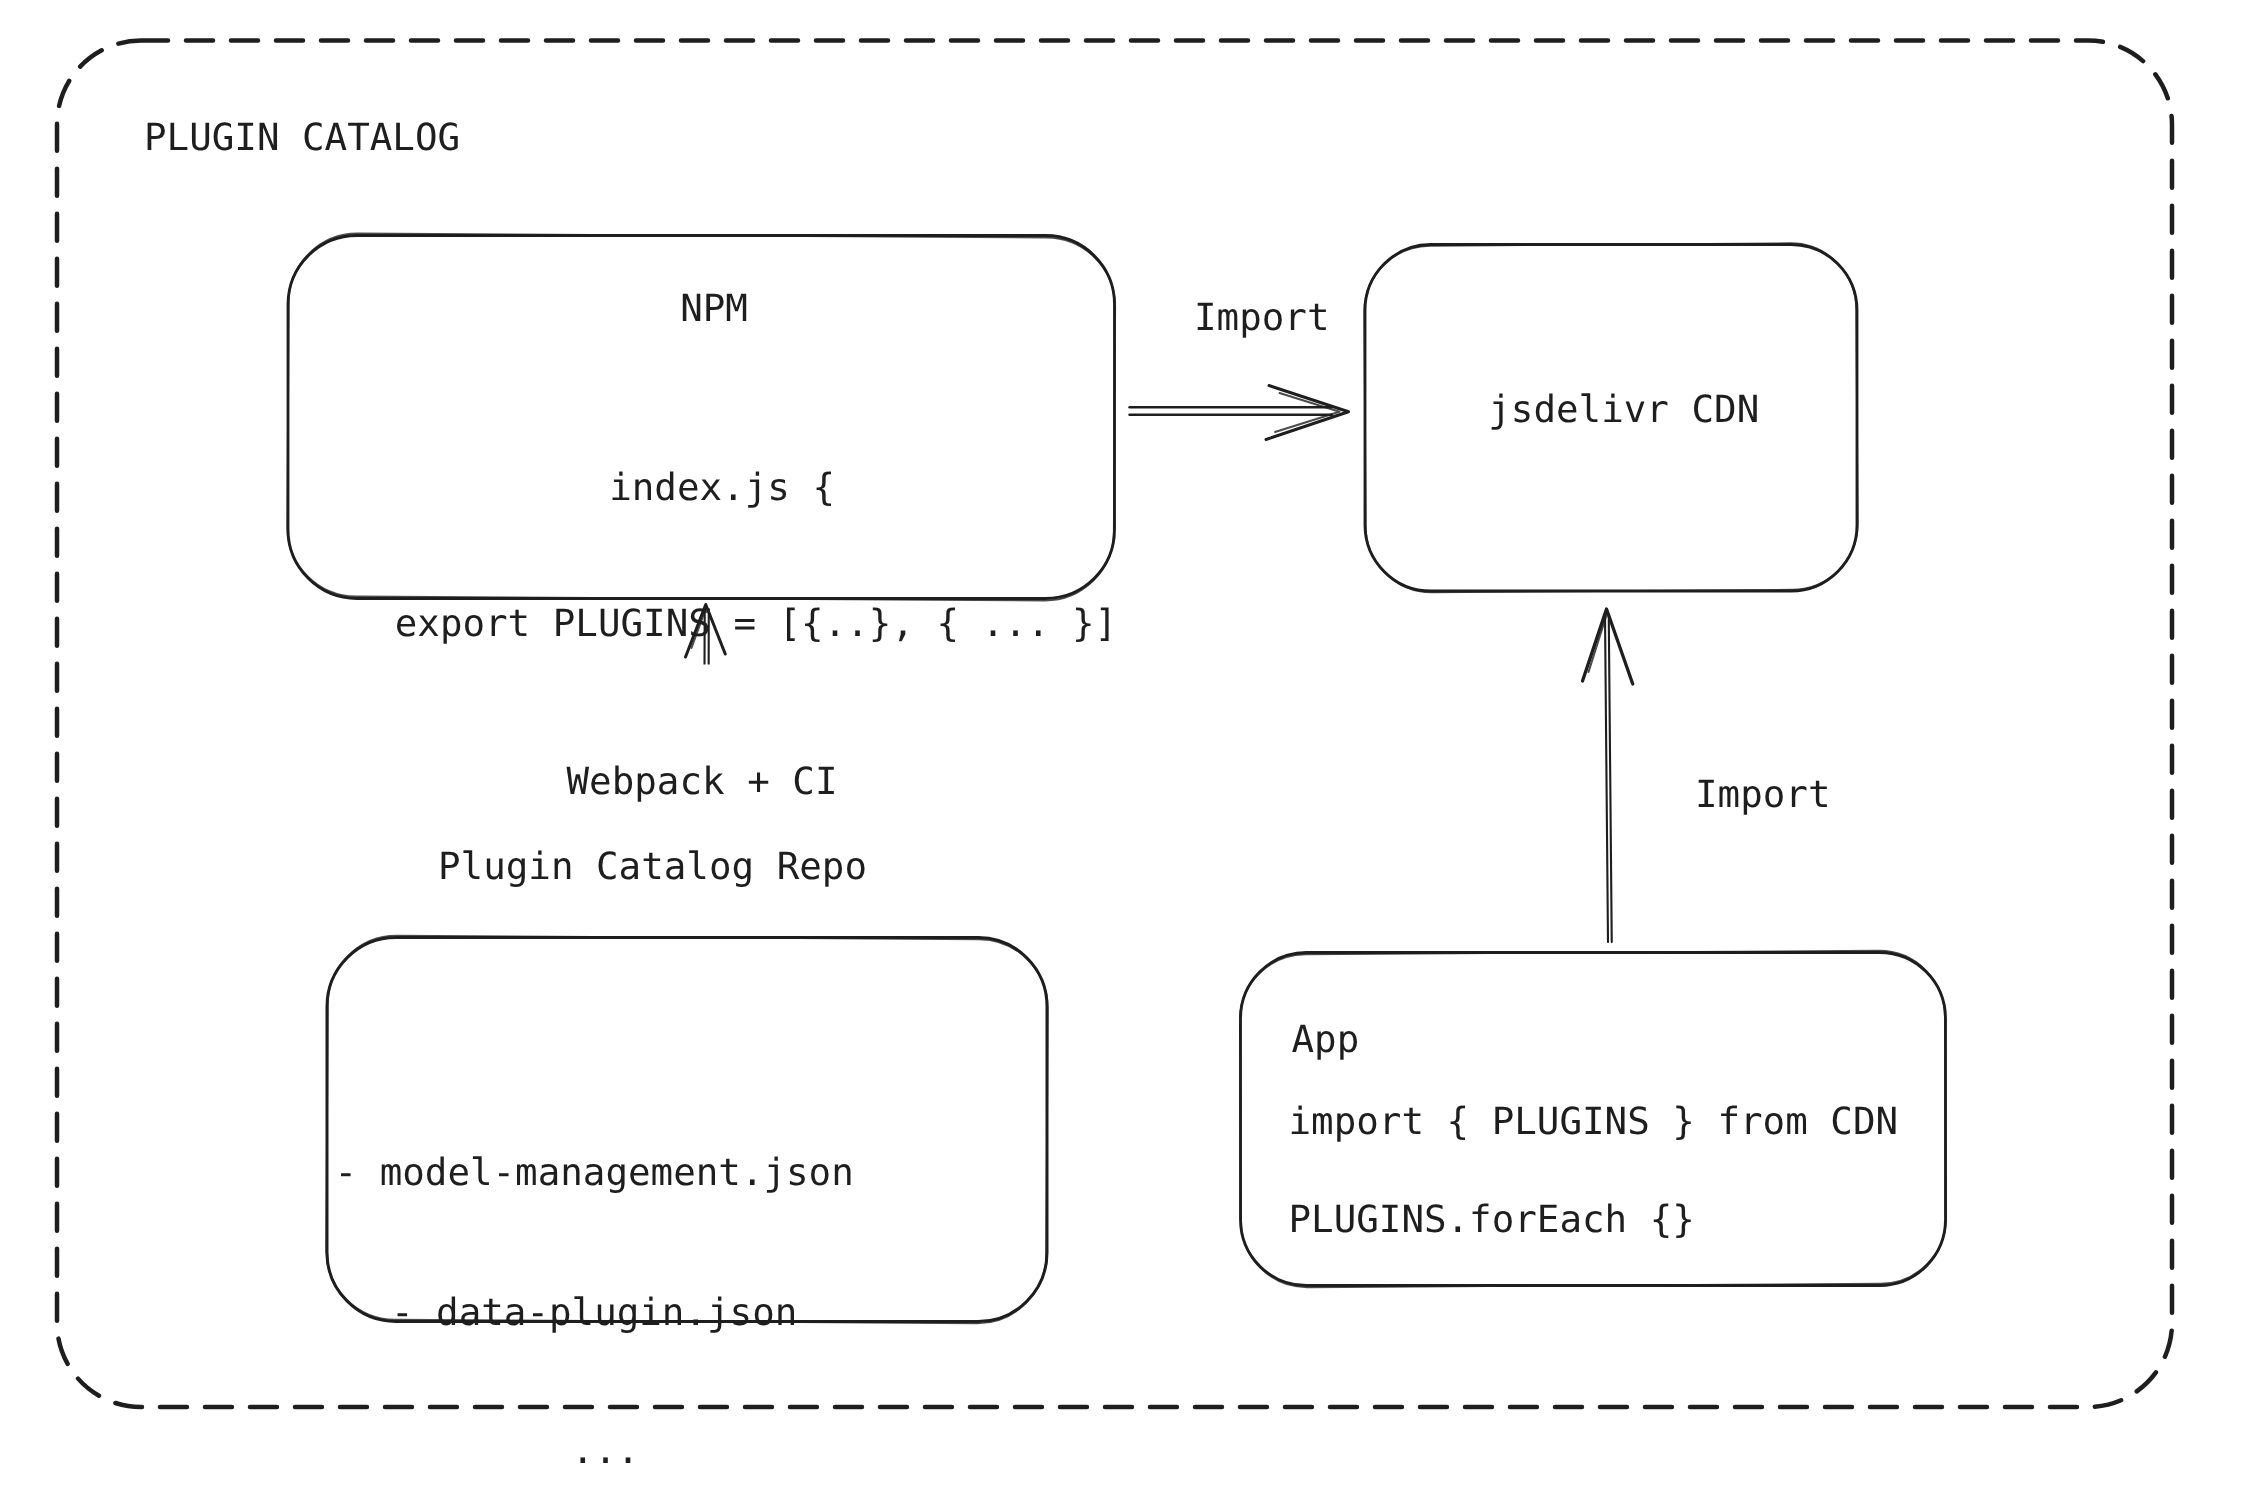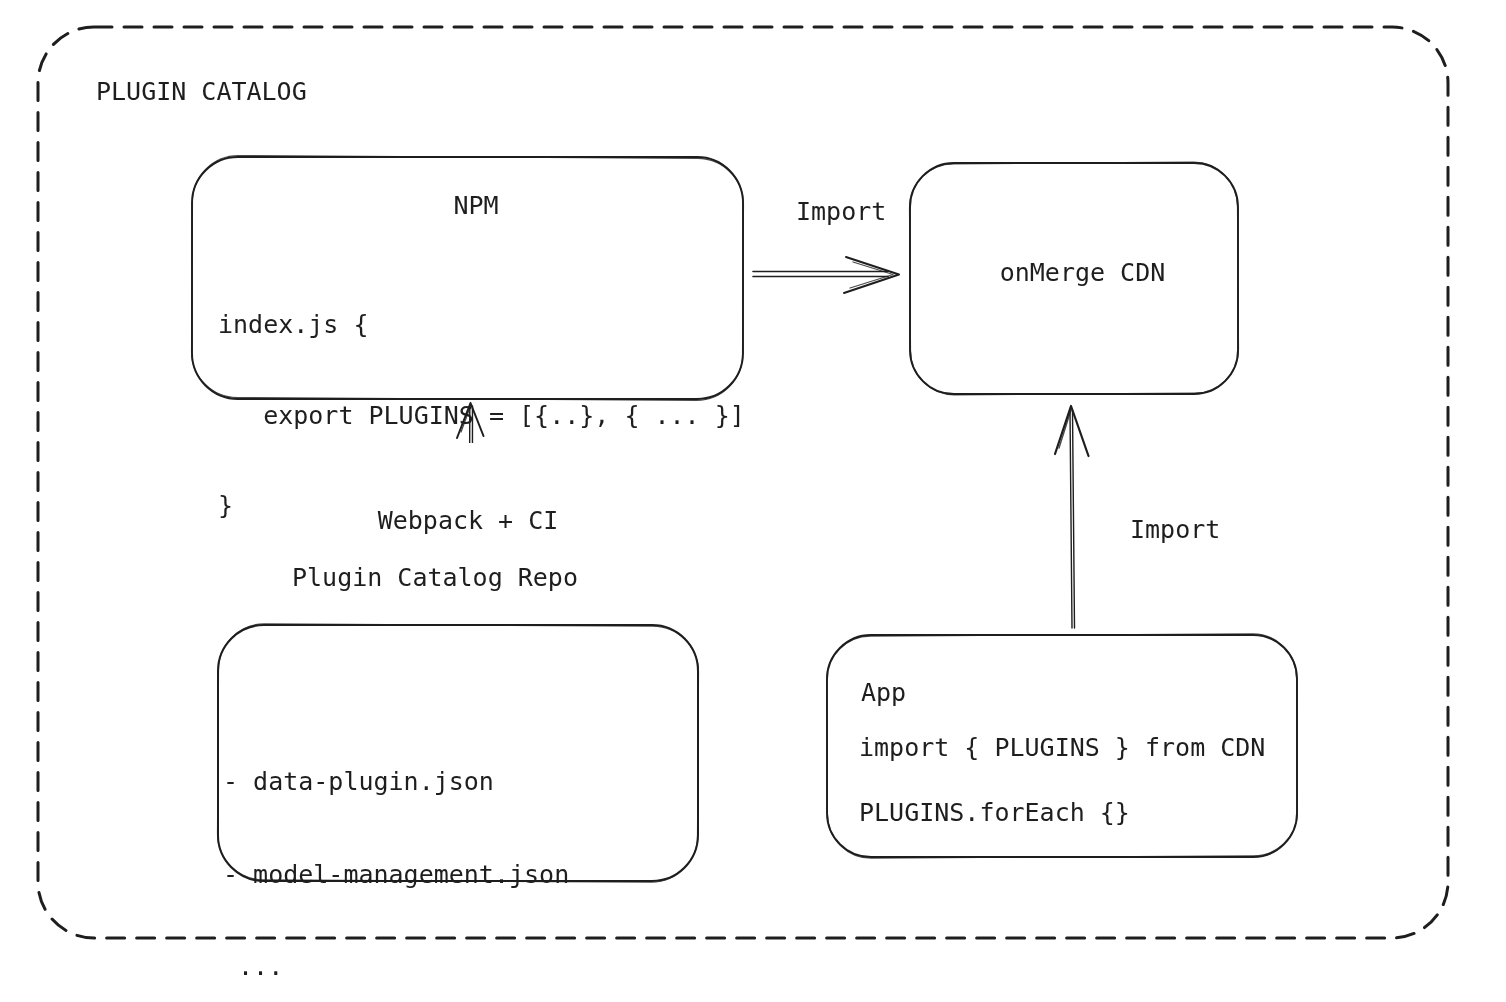--- a/index.html
+++ b/index.html
@@ -19,21 +19,21 @@
   svg.shapes {
     position: absolute;
     inset: 0;
     color: var(--stroke);
   }
   .txt {
     position: absolute;
     white-space: pre;
   }
   .center { text-align: center; padding-left: 17px; }
-  .code-block .line { white-space: pre; }
+  .code-block .line { white-space: pre; text-align: center; }
   .npm-code .line { line-height: 30.5px; }
   .repo-list .line { line-height: 32.5px; }
   .edge-label-build {
     background: var(--bg);
     padding: 0 10px;
     line-height: 31px;
   }
 </style>
 </head>
 <body>
@@ -90,30 +90,30 @@
 
   <div class="txt center" style="left:192px; top:191px; width:551px;">NPM</div>
   <div class="txt code-block npm-code" style="left:218px; top:250px;">
     <div class="line">index.js {</div>
     <div class="line">   export PLUGINS = [{..}, { ... }]</div>
     <div class="line">}</div>
   </div>
 
   <div class="txt center" style="left:779px; top:197px; width:100px;">Import</div>
 
-  <div class="txt center" style="left:910px; top:258px; width:328px;">onMerge CDN</div>
+  <div class="txt center" style="left:910px; top:258px; width:328px;">jsdelivr CDN</div>
 
   <div class="txt center edge-label-build" style="left:352px; top:443px; width:232px;">
     <div>Webpack + CI</div>
   </div>
 
   <div class="txt" style="left:292px; top:563px;">Plugin Catalog Repo</div>
   <div class="txt code-block repo-list" style="left:223px; top:706px;">
+    <div class="line">- model-management.json</div>
     <div class="line">- data-plugin.json</div>
-    <div class="line">- model-management.json</div>
     <div class="line"> ...</div>
   </div>
 
   <div class="txt" style="left:861px; top:678px;">App</div>
   <div class="txt" style="left:859px; top:733px;">import { PLUGINS } from CDN</div>
   <div class="txt" style="left:859px; top:798px;">PLUGINS.forEach {}</div>
 
   <div class="txt" style="left:1108px; top:515px;margin-left:22px;">Import</div>
 
 </div>

